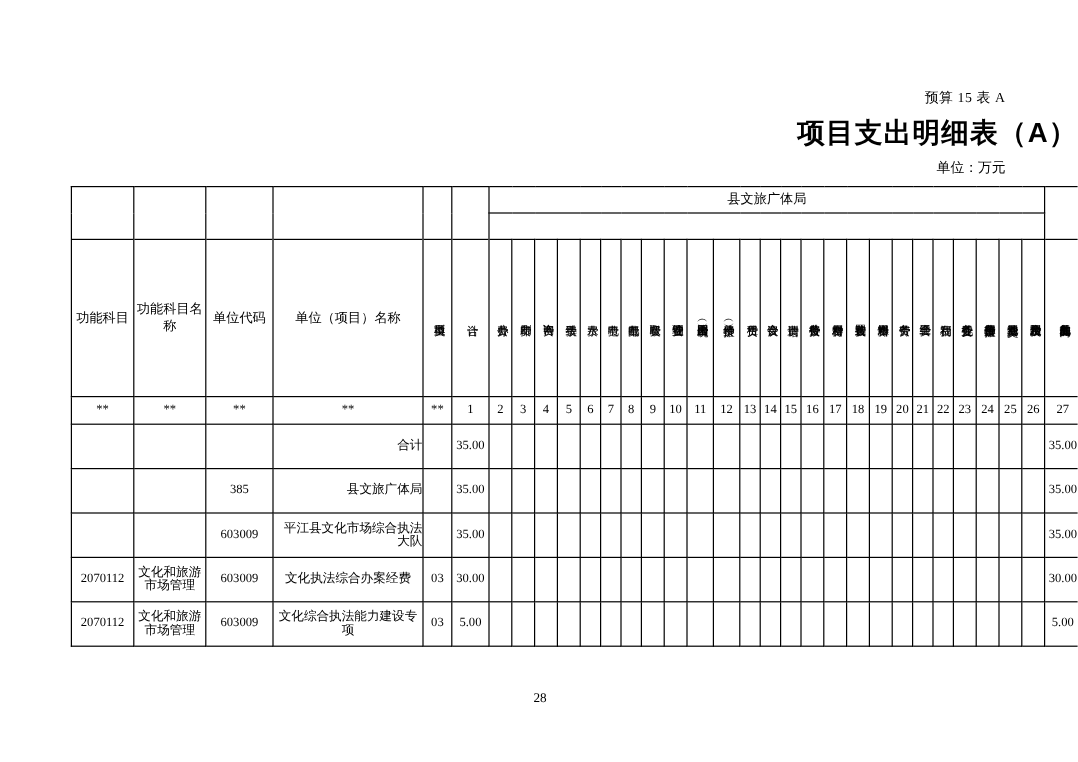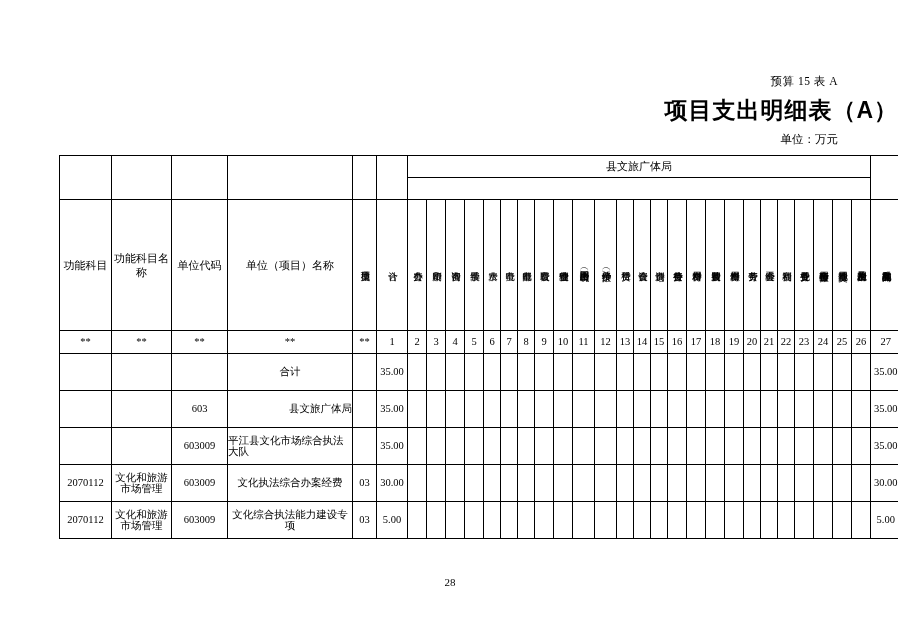--- a/index.html
+++ b/index.html
@@ -246,21 +246,21 @@
       <td>25</td>
       <td>26</td>
       <td>27</td>
       <td>28</td>
     </tr>
 
     <tr class="datarow">
       <td></td>
       <td></td>
       <td></td>
-      <td class="left-wrap" style="text-align:center">合计</td>
+      <td class="left-wrap" style="text-align:right">合计</td>
       <td></td>
       <td class="amount">35.00</td>
       <td></td>
       <td></td>
       <td></td>
       <td></td>
       <td></td>
       <td></td>
       <td></td>
       <td></td>
@@ -280,21 +280,21 @@
       <td></td>
       <td></td>
       <td></td>
       <td></td>
       <td class="amount">35.00</td>
     </tr>
 
     <tr class="datarow">
       <td></td>
       <td></td>
-      <td>603</td>
+      <td>385</td>
       <td class="left-wrap" style="text-align:right">县文旅广体局</td>
       <td></td>
       <td class="amount">35.00</td>
       <td></td>
       <td></td>
       <td></td>
       <td></td>
       <td></td>
       <td></td>
       <td></td>
@@ -316,21 +316,21 @@
       <td></td>
       <td></td>
       <td></td>
       <td class="amount">35.00</td>
     </tr>
 
     <tr class="datarow">
       <td></td>
       <td></td>
       <td>603009</td>
-      <td class="left-wrap" style="text-align:left">平江县文化市场综合执法大队</td>
+      <td class="left-wrap" style="text-align:right">平江县文化市场综合执法大队</td>
       <td></td>
       <td class="amount">35.00</td>
       <td></td>
       <td></td>
       <td></td>
       <td></td>
       <td></td>
       <td></td>
       <td></td>
       <td></td>

